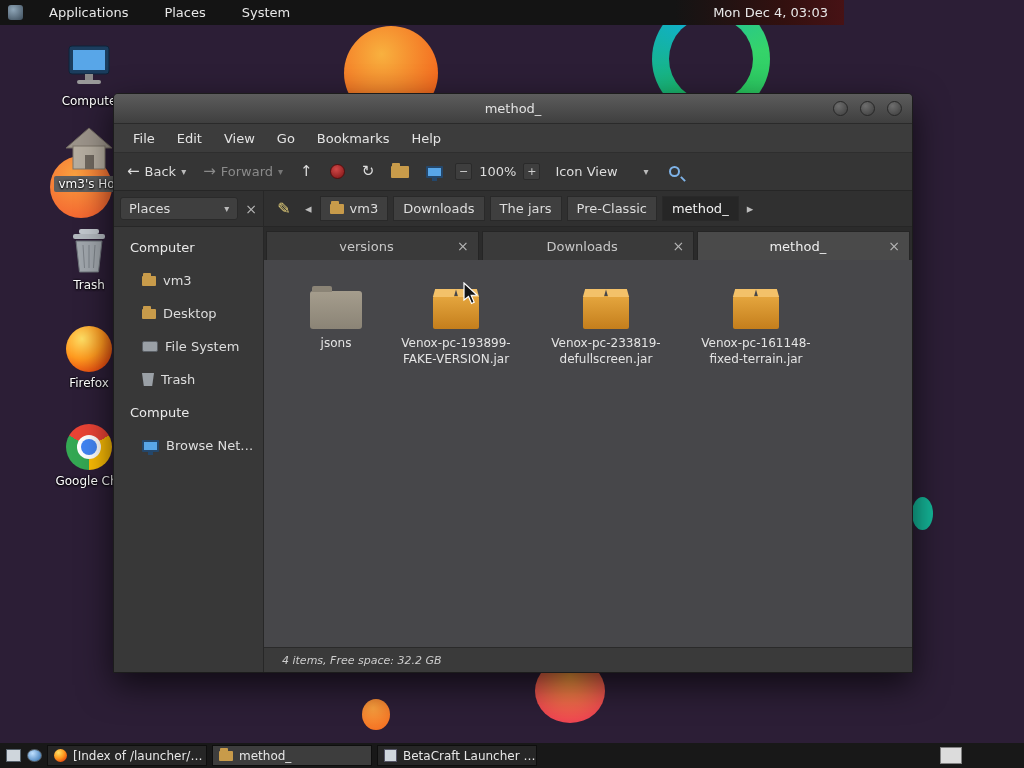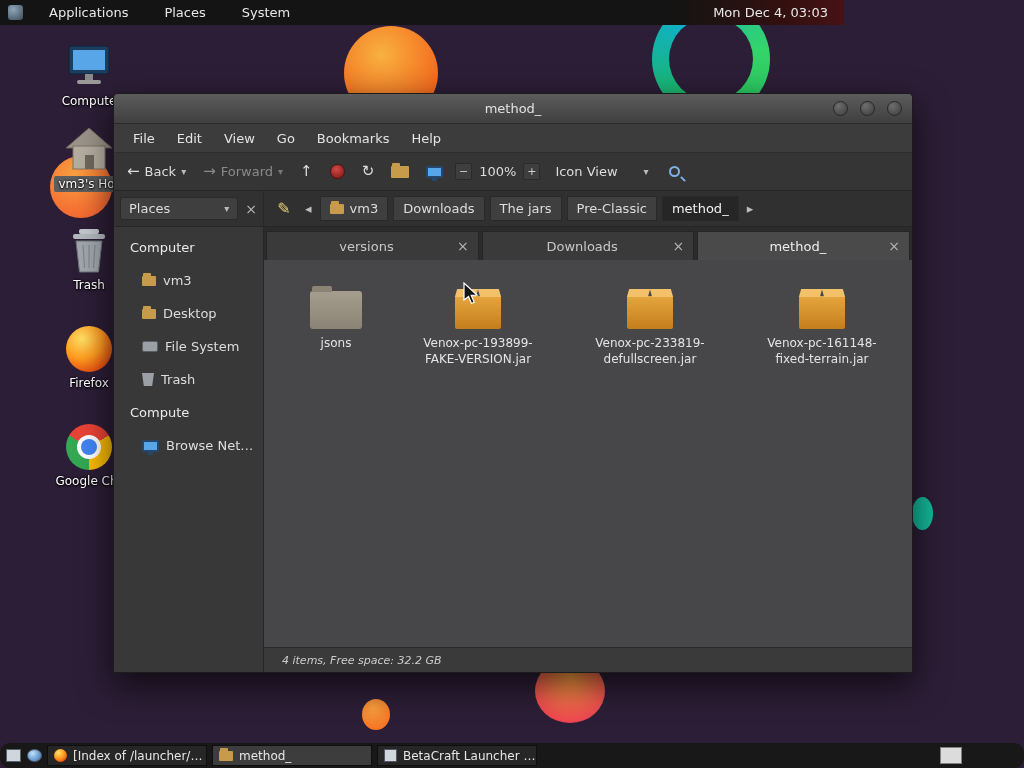--- a/index.html
+++ b/index.html
@@ -93,40 +93,40 @@
 .crumb { background:#3f3f3f; border:1px solid #292929; color:#dddddd; padding:4px 9px;
   display:flex; align-items:center; gap:6px; white-space:nowrap; }
 .crumb.active { background:#262626; color:#f0f0f0; }
 
 #tabbar { height:33px; flex:none; background:#2b2b2b; display:flex; align-items:flex-end; gap:3px; padding:3px 2px 0 2px; }
 .tab { flex:1; height:29px; background:#3a3a3a; border:1px solid #252525; border-bottom:none;
   display:flex; align-items:center; padding:0 9px; color:#c8c8c8; font-size:13px; }
 .tab .tab-label { flex:1; text-align:center; overflow:hidden; white-space:nowrap; }
 .tab.active { background:#4a4a4a; color:#efefef; }
 
-#fileview { flex:1; background:#47474a; min-height:0; display:flex; align-items:flex-start; gap:40px; padding:26px 0 0 36px; }
+#fileview { flex:1; background:#47474a; min-height:0; display:flex; align-items:flex-start; gap:18px; padding:26px 0 0 36px; }
 .file-item { width:132px; display:flex; flex-direction:column; align-items:center; gap:7px;
   color:#e4e4e4; font-size:12px; text-align:center; line-height:1.3; }
 .file-item:first-child { width:72px; }
 .icon-folder { width:52px; height:38px; margin-top:5px; border-radius:3px; position:relative;
   background:linear-gradient(#a59d8d,#8b8476); }
 .icon-folder::before { content:""; position:absolute; left:2px; top:-5px; width:20px; height:6px;
   border-radius:2px 2px 0 0; background:#8b8476; }
 .icon-jar { width:46px; height:33px; margin-top:10px; border-radius:2px; position:relative;
   background:linear-gradient(#e5a63e,#c47e1c); }
 .icon-jar::before, .icon-jar::after { content:""; position:absolute; top:-7px; width:21px; height:8px; background:#f3c169; }
 .icon-jar::before { left:1px; transform:skewX(-16deg); }
 .icon-jar::after { right:1px; transform:skewX(16deg); }
 
 #statusbar { height:25px; flex:none; background:#3a3a3a; border-top:1px solid #2a2a2a;
   display:flex; align-items:center; padding-left:18px; color:#cdcdcd; font-size:11px; font-style:italic; }
 
 
 #taskbar { position:absolute; left:0; bottom:0; width:1024px; height:25px; background:#181818; z-index:50;
-  display:flex; align-items:center; color:#e6e6e6; font-size:12px;border-radius:10px; }
+  display:flex; align-items:center; color:#e6e6e6; font-size:12px; }
 .corner-ic { width:15px; height:13px; margin-left:6px; background:#cfd6dc; border:1px solid #55606a; }
 .corner-ic.globe { border-radius:50%; background:radial-gradient(circle at 35% 30%, #bfe0ff, #2f6fb0); }
 .task-btn { width:160px; height:21px; margin-left:5px; background:#262626; border:1px solid #0e0e0e;
   display:flex; align-items:center; gap:6px; padding:0 6px; overflow:hidden; white-space:nowrap; }
 .task-btn.active { background:#3d3d3d; }
 .mini-ff { width:13px; height:13px; border-radius:50%; flex:none;
   background:radial-gradient(circle at 35% 28%, #ffe066, #ff9a1f 45%, #e33e0e 85%); }
 .mini-bc { width:13px; height:13px; flex:none; background:#cfd6dc; border:1px solid #556; }
 #ws-switcher { position:absolute; right:62px; top:4px; width:22px; height:17px; background:#dcdcdc; border:1px solid #808080; }
 

